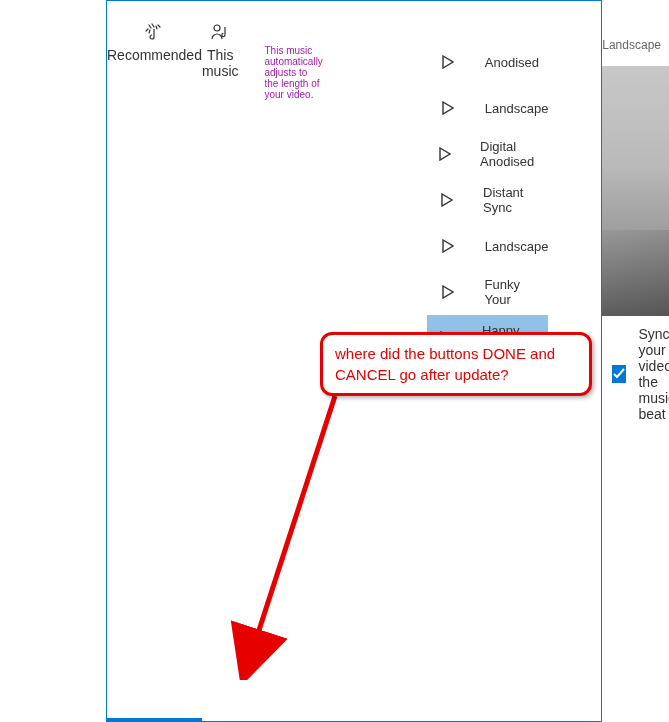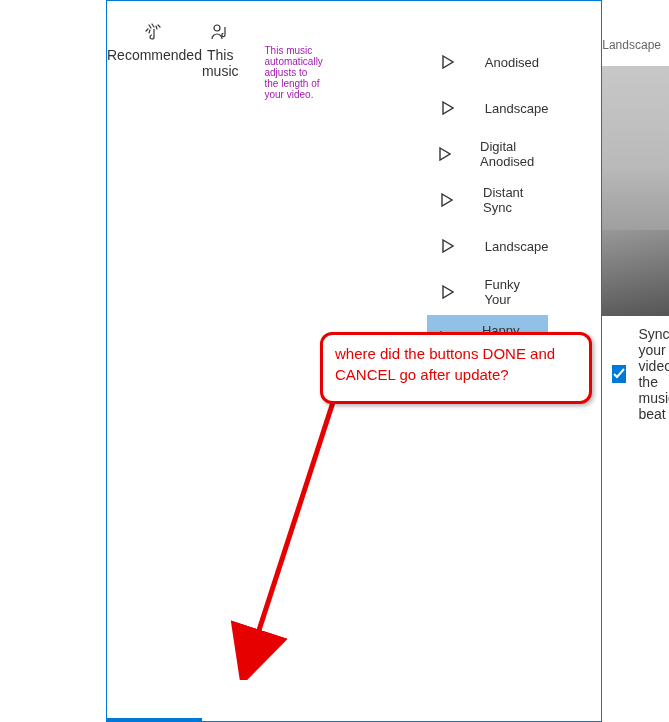--- a/index.html
+++ b/index.html
@@ -130,21 +130,21 @@
     height: 44px;
     background: #f5f5f5;
     border: 3px solid #e60000;
   }
   
   .annotation-box {
     position: absolute;
     left: 320px;
     top: 332px;
     width: 272px;
-    height: 72px;
+    height: 64px;
     background: #fff;
     border: 3px solid #e60000;
     border-radius: 12px;
     padding: 8px 12px;
     font-size: 15px;
     color: #e60000;
     line-height: 1.4;
     z-index: 20;
     box-shadow: 2px 2px 4px rgba(0,0,0,0.3);
   }

